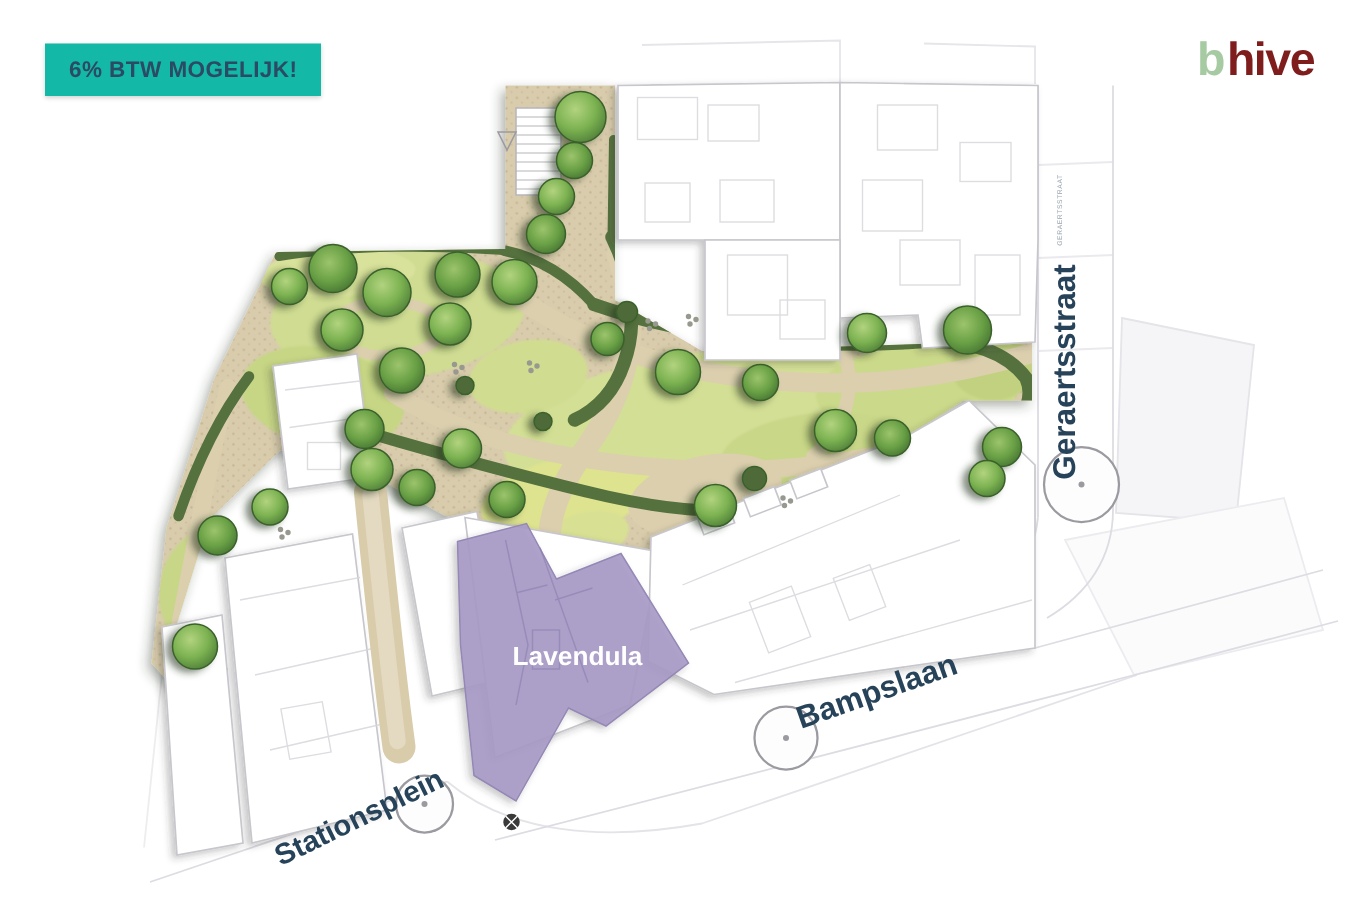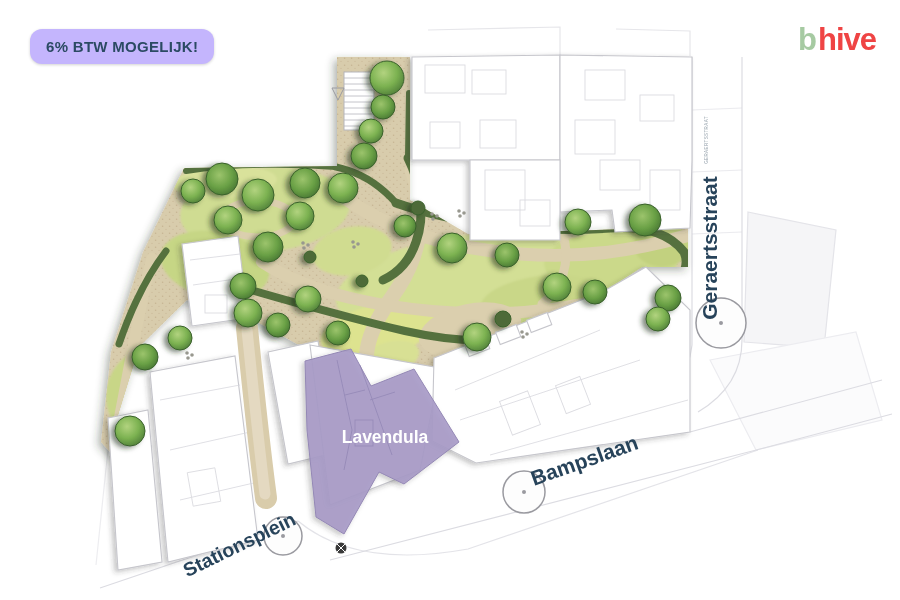--- a/index.html
+++ b/index.html
@@ -1,23 +1,23 @@
 <!DOCTYPE html>
 <html><head>
 <meta charset="utf-8">
 <style>
   html,body{margin:0;padding:0;width:900px;height:600px;background:#ffffff;overflow:hidden;
             font-family:"Liberation Sans", sans-serif;}
   .stage{position:relative;width:900px;height:600px;background:#fff;}
-  .badge{position:absolute;left:30px;top:29px;background:#c4b5fd;color:#2B4A63;
+  .badge{position:absolute;left:30px;top:29px;background:#14b8a6;color:#2B4A63;
          font-size:15px;font-weight:bold;letter-spacing:.3px;padding:9px 16px;
-         border-radius:12px;box-shadow:0 1px 3px rgba(0,0,0,.18);}
+         border-radius:0;box-shadow:0 1px 3px rgba(0,0,0,.18);}
   .logo{position:absolute;right:24px;top:22px;font-weight:bold;font-size:31px;letter-spacing:-1px;}
   .logo .b{color:#A6CAA2;margin-right:2px;}
-  .logo .n{color:#ef4444;}
+  .logo .n{color:#7f1d1d;}
   svg text{font-family:"Liberation Sans", sans-serif;}
   .street-label{font-weight:bold;fill:#27435A;}
 </style>
 </head>
 <body>
 
 <div class="stage">
 
   <svg width="900" height="600" viewBox="0 0 900 600" style="position:absolute;left:0;top:0">
     <defs>

